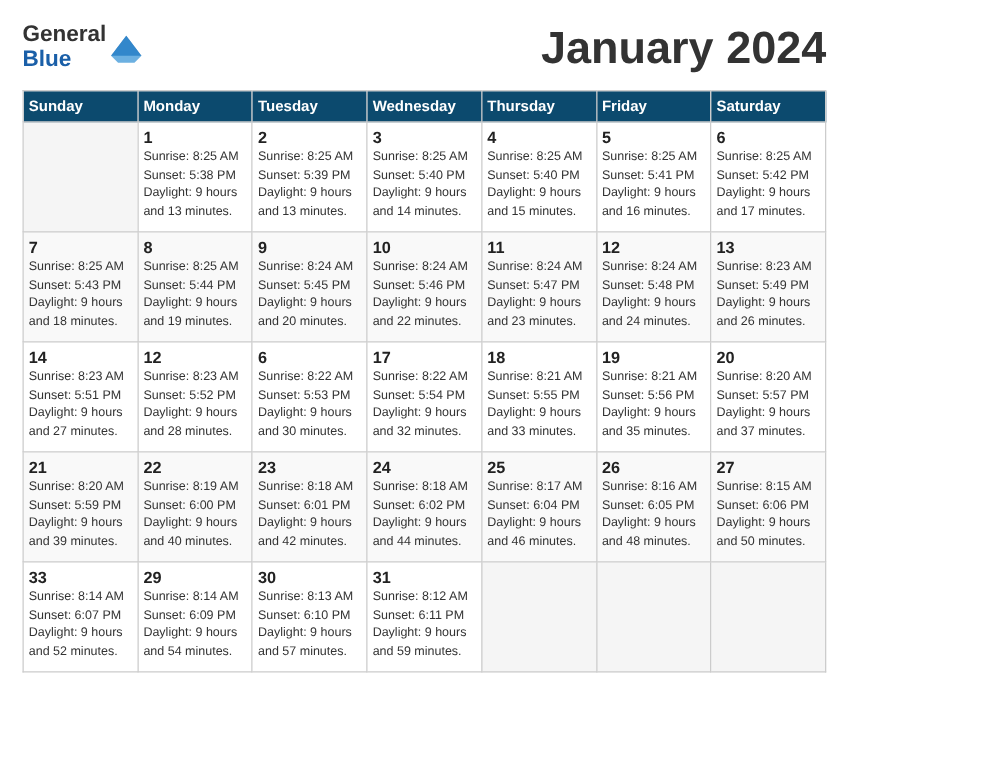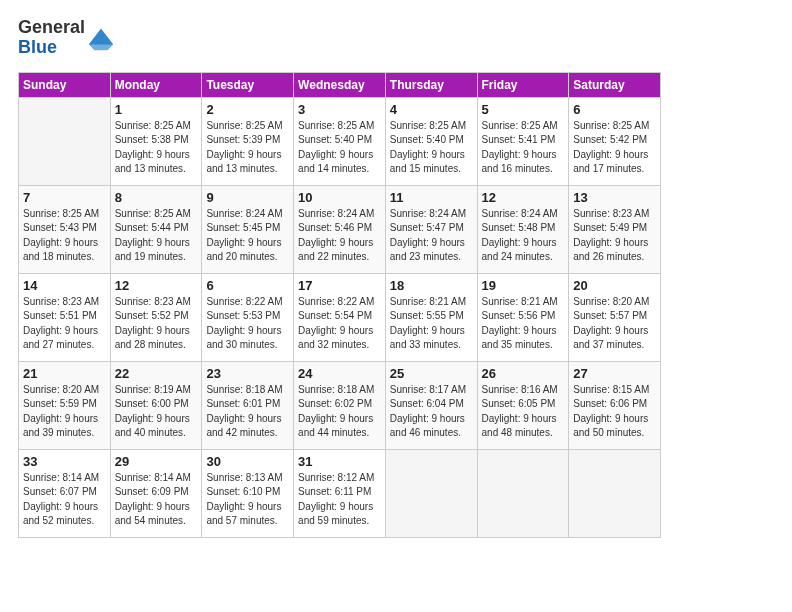--- a/index.html
+++ b/index.html
@@ -60,21 +60,21 @@
       font-size: 15px;
       color: #555;
       margin-top: 2px;
     }
     table {
       width: 100%;
       border-collapse: collapse;
       table-layout: fixed;
     }
     thead tr th {
-      background-color: #a21caf;
+      background-color: #0c4a6e;
       color: #fff;
       font-size: 12px;
       font-weight: bold;
       padding: 5px 4px;
       text-align: left;
       border: 1px solid #ccc;
     }
     tbody tr td {
       border: 1px solid #ccc;
       vertical-align: top;
@@ -113,20 +113,21 @@
           <span class="logo-text-general">General</span><br>
           <span class="logo-text-blue">Blue</span>
         </div>
         <svg class="logo-icon" viewBox="0 0 30 30" xmlns="http://www.w3.org/2000/svg">
           <polygon points="2,22 15,5 28,22" fill="#1a5fa8" opacity="0.85"></polygon>
           <polygon points="8,28 22,28 28,22 15,5 2,22" fill="#2d8fd4" opacity="0.7"></polygon>
         </svg>
       </div>
     </div>
     <div class="title-block">
+      <div class="month-title">January 2024</div>
     </div>
   </div>
 
   <table>
     <thead>
       <tr id="thead-row">
       <th>Sunday</th>
           <th>Monday</th>
           <th>Tuesday</th>
           <th>Wednesday</th>

